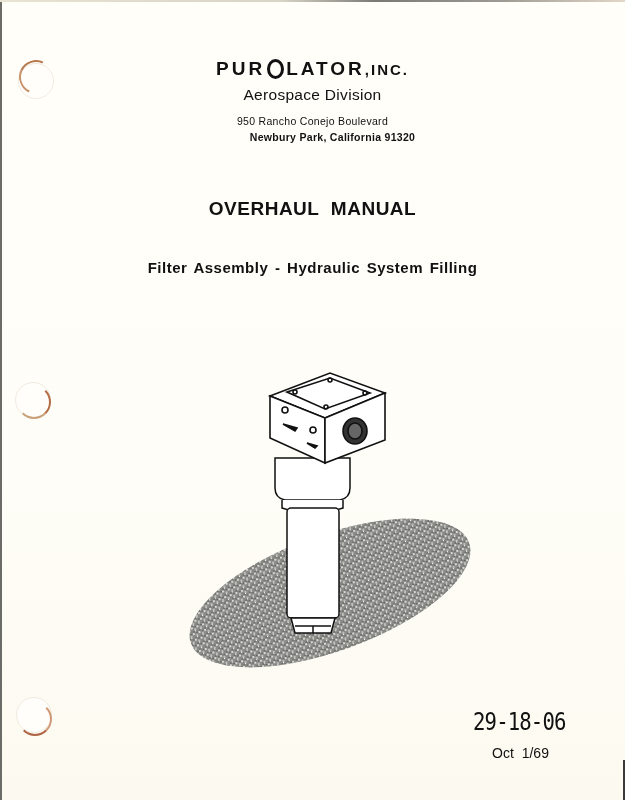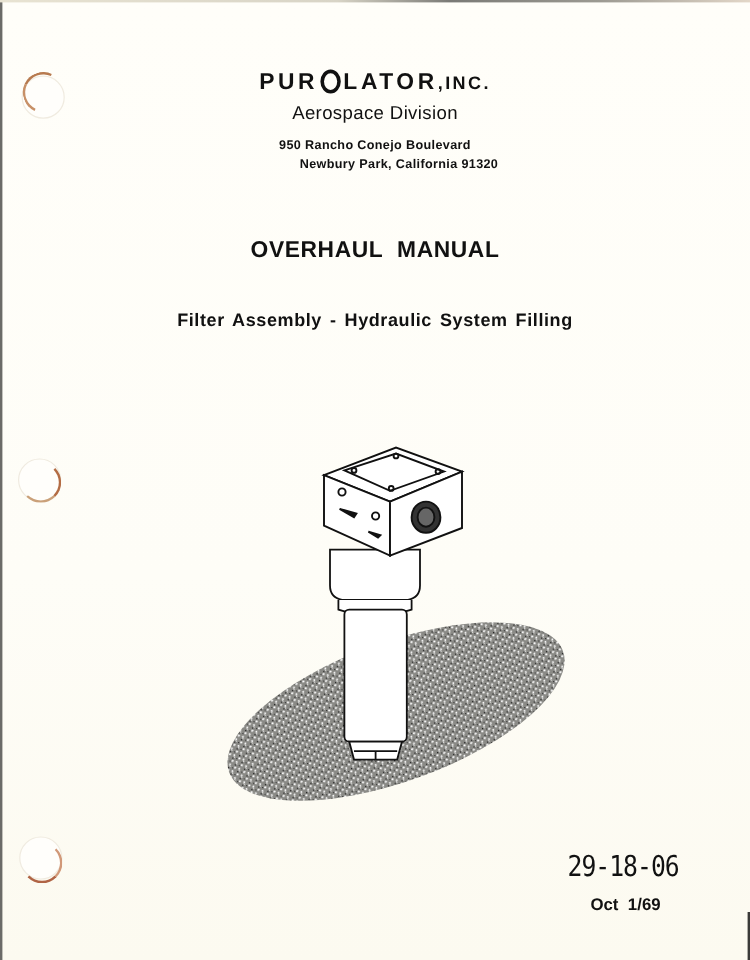--- a/index.html
+++ b/index.html
@@ -30,32 +30,32 @@
     .hole-3 { left: 16px; top: 697px; }
     .hole-3 .stain { left: 1px; top: 4px; border-bottom-color: #b06445; border-right-color: #d19878; }
 
     .center { position: absolute; left: 0; width: 625px; text-align: center; }
 
     .logo { top: 58px; font-size: 19px; font-weight: bold; letter-spacing: 3px; }
     .logo .o-mark { display: inline-block; width: 17px; height: 20px; border: 3px solid #111; border-radius: 50%;
       vertical-align: -4px; margin: 0 2px; box-sizing: border-box; }
     .logo .inc { font-size: 15px; letter-spacing: 2px; }
     .division { top: 86px; font-size: 15.5px; letter-spacing: 0.3px; }
-    .addr1 { top: 115px; font-size: 10.5px; font-weight: bold; letter-spacing: 0.3px; }
+    .addr1 { top: 115px; font-size: 10.5px; font-weight: normal; letter-spacing: 0.3px; }
     .addr2 { top: 131px; font-size: 10.5px; font-weight: bold; letter-spacing: 0.3px; padding-left: 20px; }
 
     .title { top: 198px; font-size: 19px; font-weight: bold; letter-spacing: 0.5px; word-spacing: 6px; }
     .subtitle { top: 259px; font-size: 15px; font-weight: bold; letter-spacing: 0.5px; word-spacing: 2px; }
     .partno { top: 297px; font-size: 16px; font-weight: bold; letter-spacing: 0.5px; word-spacing: 3px; }
 
     .illustration { position: absolute; left: 175px; top: 368px; width: 300px; height: 300px; }
 
     .doc-number { position: absolute; left: 473px; top: 708px; font-size: 24px;
       font-family: "DejaVu Sans Mono", monospace; letter-spacing: -1px; transform: scaleX(0.86); transform-origin: left; }
-    .doc-date { position: absolute; left: 492px; top: 745px; font-size: 14px; font-weight: bold; word-spacing: 4px; }
+    .doc-date { position: absolute; left: 492px; top: 745px; font-size: 14px; font-weight: normal; word-spacing: 4px; }
   </style>
 </head>
 <body>
 
 <div class="page">
   <div class="edge-left"></div>
   <div class="edge-top"></div>
   <div class="edge-right-bottom"></div>
 
   <div class="hole hole-1">

